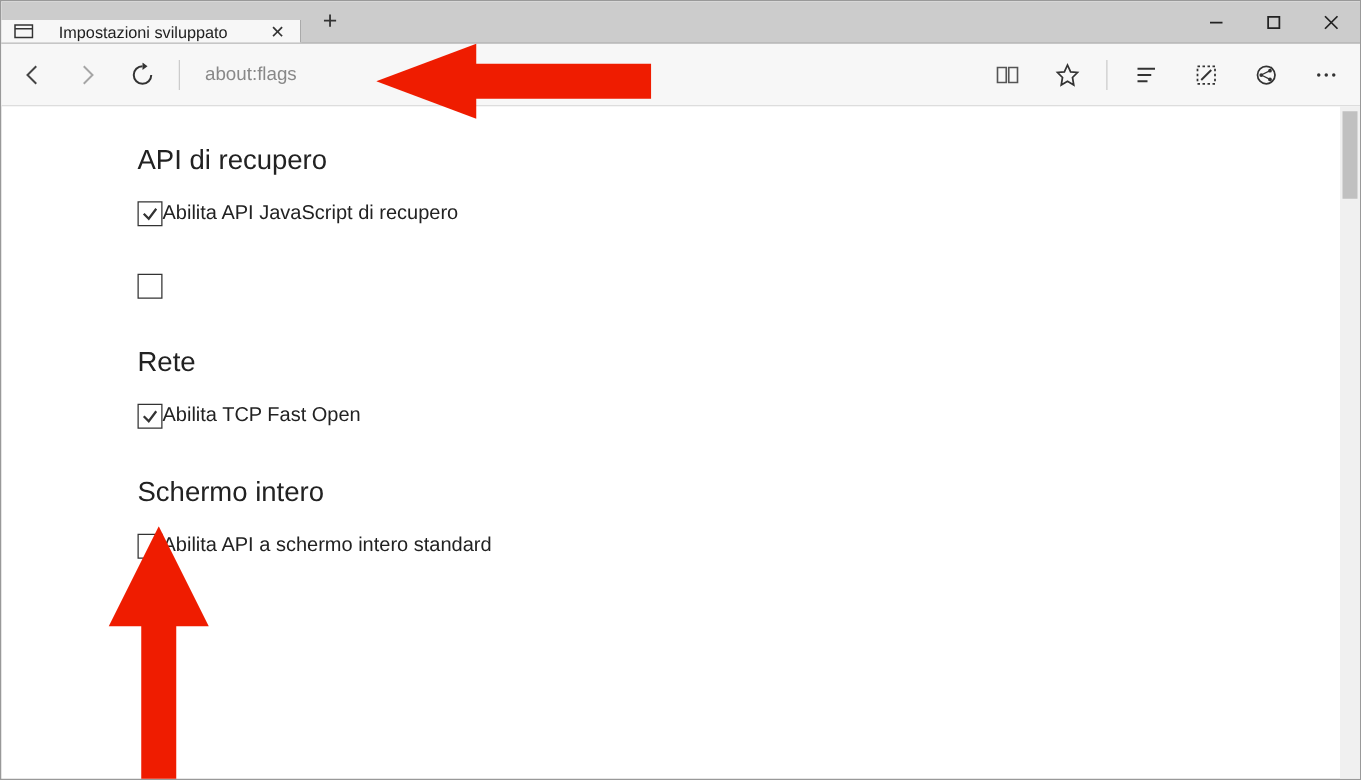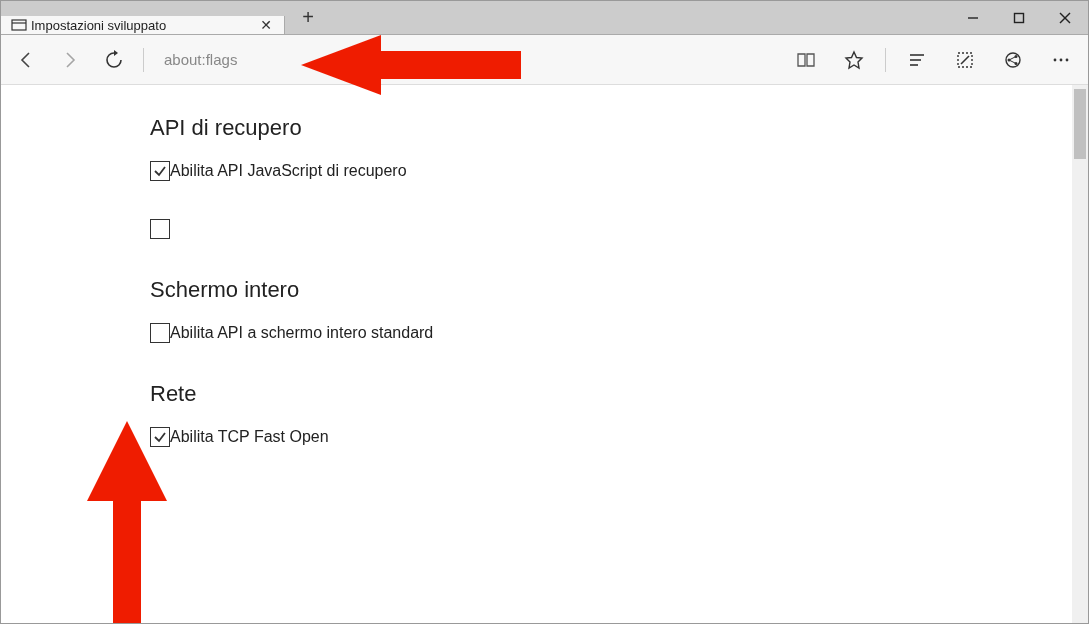--- a/index.html
+++ b/index.html
@@ -18,23 +18,23 @@
     background: #ccc;
     display: flex;
     align-items: stretch;
     border-bottom: 1px solid #aaa;
   }
   .tab {
     display: flex;
     align-items: center;
     background: #f7f7f7;
     padding: 0 10px 0 10px;
-    width: 284px;
+    width: 240px;
     border-right: 1px solid #aaa;
-    gap: 4px;
+    gap: 20px;
     margin-top: 15px;
   }
   .tab .page-icon { width: 16px; height: 16px; display:flex; align-items:center; justify-content:center; }
   .tab .title {
     flex: 1;
     font-size: 13px;
     color: #222;
     white-space: nowrap;
     overflow: hidden;
     text-overflow: clip;
@@ -84,21 +84,20 @@
     width: 34px; height:34px;
     display:flex; align-items:center; justify-content:center;
     color:#333;
   }
   
   .content {
     position: relative;
     padding: 30px 0 0 109px;
     height: calc(100% - 84px);
     overflow-y: auto;
-    margin-left: 40px;
   }
   .section { margin-bottom: 38px; }
   .section h2 {
     font-weight: 400;
     font-size: 22px;
     color: #222;
     margin-bottom: 20px;
   }
   .row {
     display:flex; align-items:center; 
@@ -240,39 +239,39 @@
     </div>
   </div>
 
   <div class="section">
     <div class="row">
       <div class="cb"></div>
     </div>
   </div>
 
   <div class="section">
-    <h2>Schermo intero</h2>
-    <div class="row">
-      <div class="cb"></div>
-      <span class="row-label">Abilita API a schermo intero standard</span>
-    </div>
-  </div>
-
-  <div class="section">
     <h2>Rete</h2>
     <div class="row">
       <div class="cb">
         <svg viewBox="0 0 14 14">
             <path d="M2 7 L6 11 L12 3" fill="none" stroke="#333" stroke-width="1.8"></path>
           </svg>
       </div>
       <span class="row-label">Abilita TCP Fast Open</span>
     </div>
   </div>
 
+  <div class="section">
+    <h2>Schermo intero</h2>
+    <div class="row">
+      <div class="cb"></div>
+      <span class="row-label">Abilita API a schermo intero standard</span>
+    </div>
+  </div>
+
 </div>
 
 <div class="scrollbar-track">
   <div class="scrollbar-thumb"></div>
 </div>
 
 <svg class="arrow" style="left:300px; top:30px;" width="220" height="70" viewBox="0 0 220 70">
   <rect x="70" y="20" width="150" height="28" fill="#ef1c00"></rect>
   <polygon points="0,34 80,4 80,64" fill="#ef1c00"></polygon>
 </svg>

